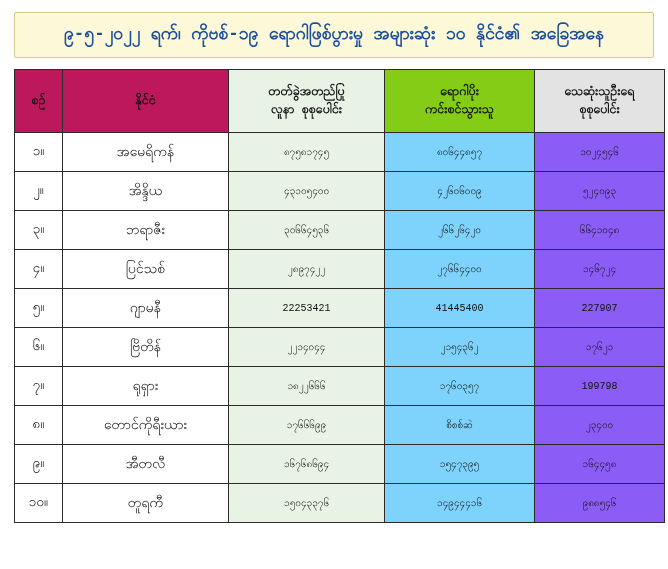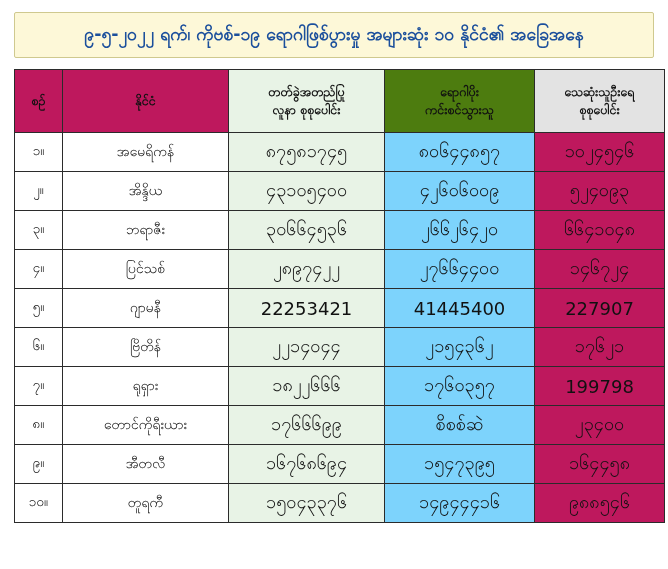--- a/index.html
+++ b/index.html
@@ -13,20 +13,21 @@
     font-family: "DejaVu Sans", "Liberation Sans", sans-serif;
     overflow: hidden;
   }
   .page {
     position: relative;
     width: 668px;
     height: 569px;
     box-sizing: border-box;
     padding: 12px 14px 14px 14px;
     background: #ffffff;
+    font-family: Liberation Mono, monospace;
   }
   .title-bar {
     background: #fdf8d8;
     border: 1px solid #cfc98f;
     border-radius: 2px;
     height: 44px;
     display: flex;
     align-items: center;
     justify-content: center;
     margin-bottom: 11px;
@@ -60,29 +61,29 @@
     color: #111;
   }
   .col-no    { width: 48px; }
   .col-country { width: 166px; }
   .col-cases { width: 156px; }
   .col-recov { width: 150px; }
   .col-death { width: 130px; }
 
   th.h-no, th.h-country { background: #be185d; }
   th.h-cases  { background: #e8f3e6; }
-  th.h-recov  { background: #4d7c0f; }
+  th.h-recov  { background: #84cc16; }
   th.h-death  { background: #e3e3e3; }
 
-  tbody td { height: 38px; font-size: 18px; color: #111; }
+  tbody td { height: 38px; font-size: 10px; color: #111; }
   td.c-no      { background: #ffffff; font-size: 13.5px; }
   td.c-country { background: #ffffff; text-align: left; padding-left: 14px; font-size: 14px; }
   td.c-cases   { background: #e8f3e6; }
   td.c-recov   { background: #7dd3fc; }
-  td.c-death   { background: #be185d; margin-left: 17px; }
+  td.c-death   { background: #8b5cf6; margin-left: 17px; }
 
   .hdr-line { display: block; }
 </style>
 </head>
 <body>
 
 <div class="page">
 
   <div class="title-bar">
     <div class="title-text">၉-၅-၂၀၂၂ ရက်၊ ကိုဗစ်-၁၉ ရောဂါဖြစ်ပွားမှု အများဆုံး ၁၀ နိုင်ငံ၏ အခြေအနေ</div>

